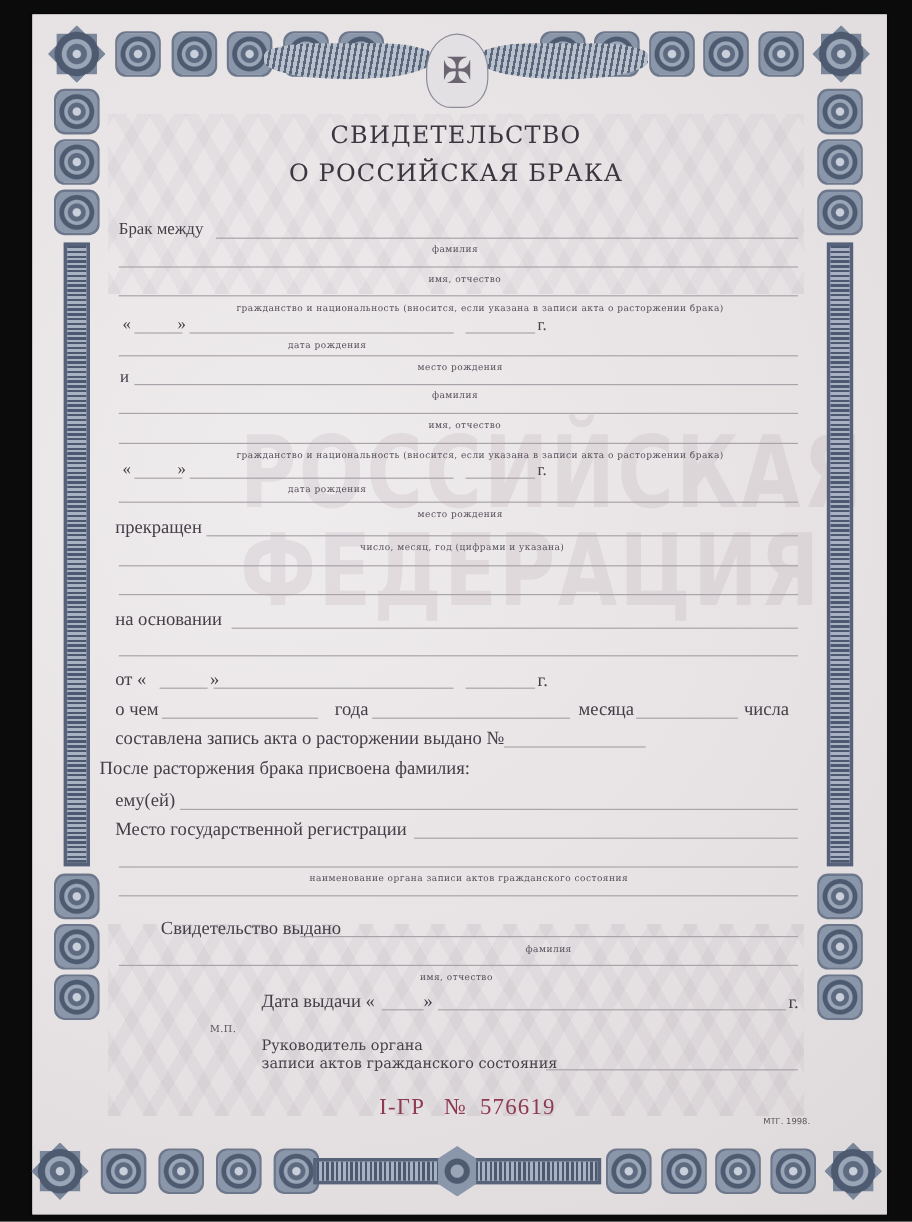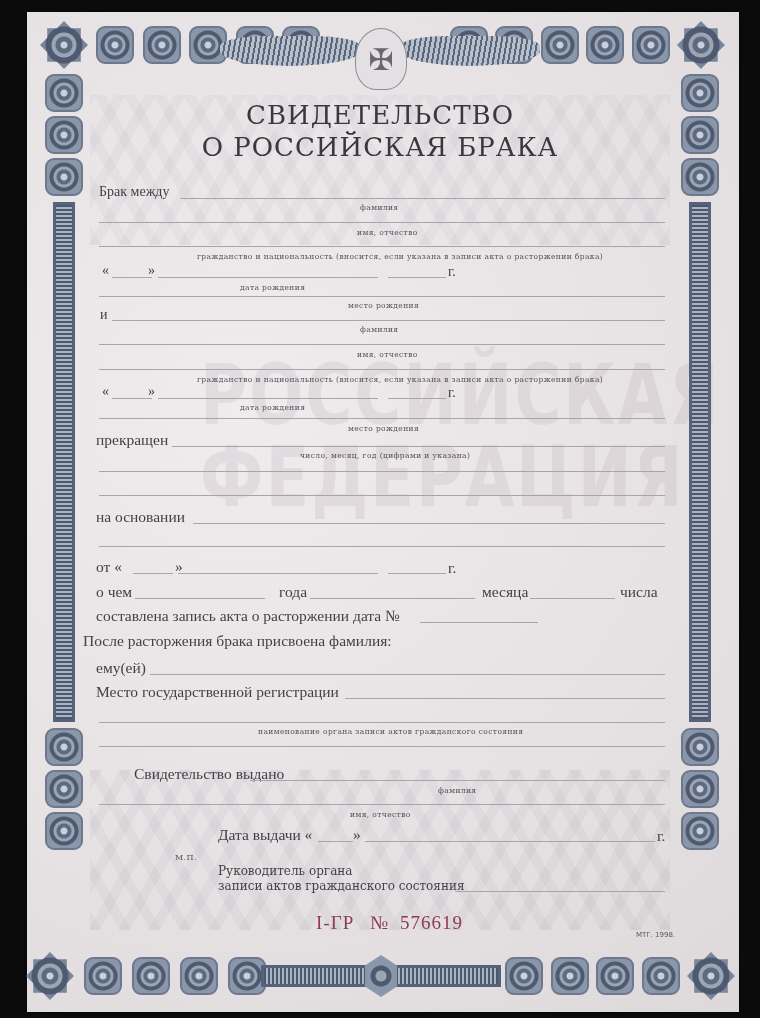--- a/index.html
+++ b/index.html
@@ -29,21 +29,21 @@
      clip-path:polygon(50% 0,65% 15%,85% 15%,85% 35%,100% 50%,85% 65%,85% 85%,65% 85%,50% 100%,35% 85%,15% 85%,15% 65%,0 50%,15% 35%,15% 15%,35% 15%);}
   .bar-v{width:22px;background:
      repeating-linear-gradient(0deg,#4c5870 0 2px,#a8b2c2 2px 4px);
      border:3px solid #56627a;box-sizing:border-box;}
   .bar-h{height:22px;background:repeating-linear-gradient(90deg,#4c5870 0 2px,#a8b2c2 2px 4px);border:3px solid #56627a;box-sizing:border-box;}
 
   .emblem{position:absolute;left:320px;top:28px;width:120px;height:60px;}
   .wing{position:absolute;top:8px;height:30px;width:140px;
     background:repeating-linear-gradient(100deg,#5a667c 0 2px,#b8c0cc 2px 5px);border-radius:40% 40% 60% 60%;}
 
-  .title{position:absolute;left:0;width:760px;text-align:center;color:#3b3740;font-size:26px;letter-spacing:1px;font-family:"DejaVu Serif",serif;}
+  .title{position:absolute;left:0;width:760px;text-align:center;color:#3b3740;font-size:20px;letter-spacing:1px;font-family:"DejaVu Serif",serif;}
   .lbl{position:absolute;color:#454048;font-size:14px;white-space:nowrap;font-family:"Liberation Serif",serif;}
   .lbl.lg{font-size:15.5px;}
   .hint{position:absolute;color:#56505a;font-size:7.5px;white-space:nowrap;font-family:"DejaVu Serif",serif;letter-spacing:.4px;}
   .line{position:absolute;height:0;border-bottom:1px solid #a9a4a9;}
   .serial{position:absolute;color:#8e3a52;font-size:19px;font-family:"Liberation Serif",serif;letter-spacing:1px;}
   .mtg{position:absolute;color:#5a555c;font-size:7px;font-family:"DejaVu Sans",sans-serif;text-align:center;}
 </style>
 </head>
 <body>
 
@@ -164,21 +164,21 @@
 <div class="line" style="left:178px;top:573px;width:200px;"></div>
 <div class="line" style="left:388px;top:573px;width:58px;"></div>
 <div class="lbl lg" style="left:448px;top:559px;">г.</div>
 <div class="lbl lg" style="left:96px;top:583px;">о чем</div>
 <div class="line" style="left:135px;top:598px;width:130px;"></div>
 <div class="lbl lg" style="left:279px;top:583px;">года</div>
 <div class="line" style="left:310px;top:598px;width:165px;"></div>
 <div class="lbl lg" style="left:482px;top:583px;">месяца</div>
 <div class="line" style="left:530px;top:598px;width:85px;"></div>
 <div class="lbl lg" style="left:620px;top:583px;">числа</div>
-<div class="lbl lg" style="left:96px;top:607px;">составлена запись акта о расторжении дата №</div>
+<div class="lbl lg" style="left:96px;top:607px;">составлена запись акта о расторжении выдано №</div>
 <div class="line" style="left:420px;top:622px;width:118px;"></div>
 
 <div class="lbl lg" style="left:83px;top:632px;">После расторжения брака присвоена фамилия:</div>
 <div class="lbl lg" style="left:96px;top:659px;">ему(ей)</div>
 <div class="line" style="left:150px;top:674px;width:515px;"></div>
 <div class="lbl lg" style="left:96px;top:683px;">Место государственной регистрации</div>
 <div class="line" style="left:345px;top:698px;width:320px;"></div>
 <div class="line" style="left:99px;top:722px;width:566px;"></div>
 <div class="hint" style="left:258px;top:727px;">наименование органа записи актов гражданского состояния</div>
 <div class="line" style="left:99px;top:746px;width:566px;"></div>

